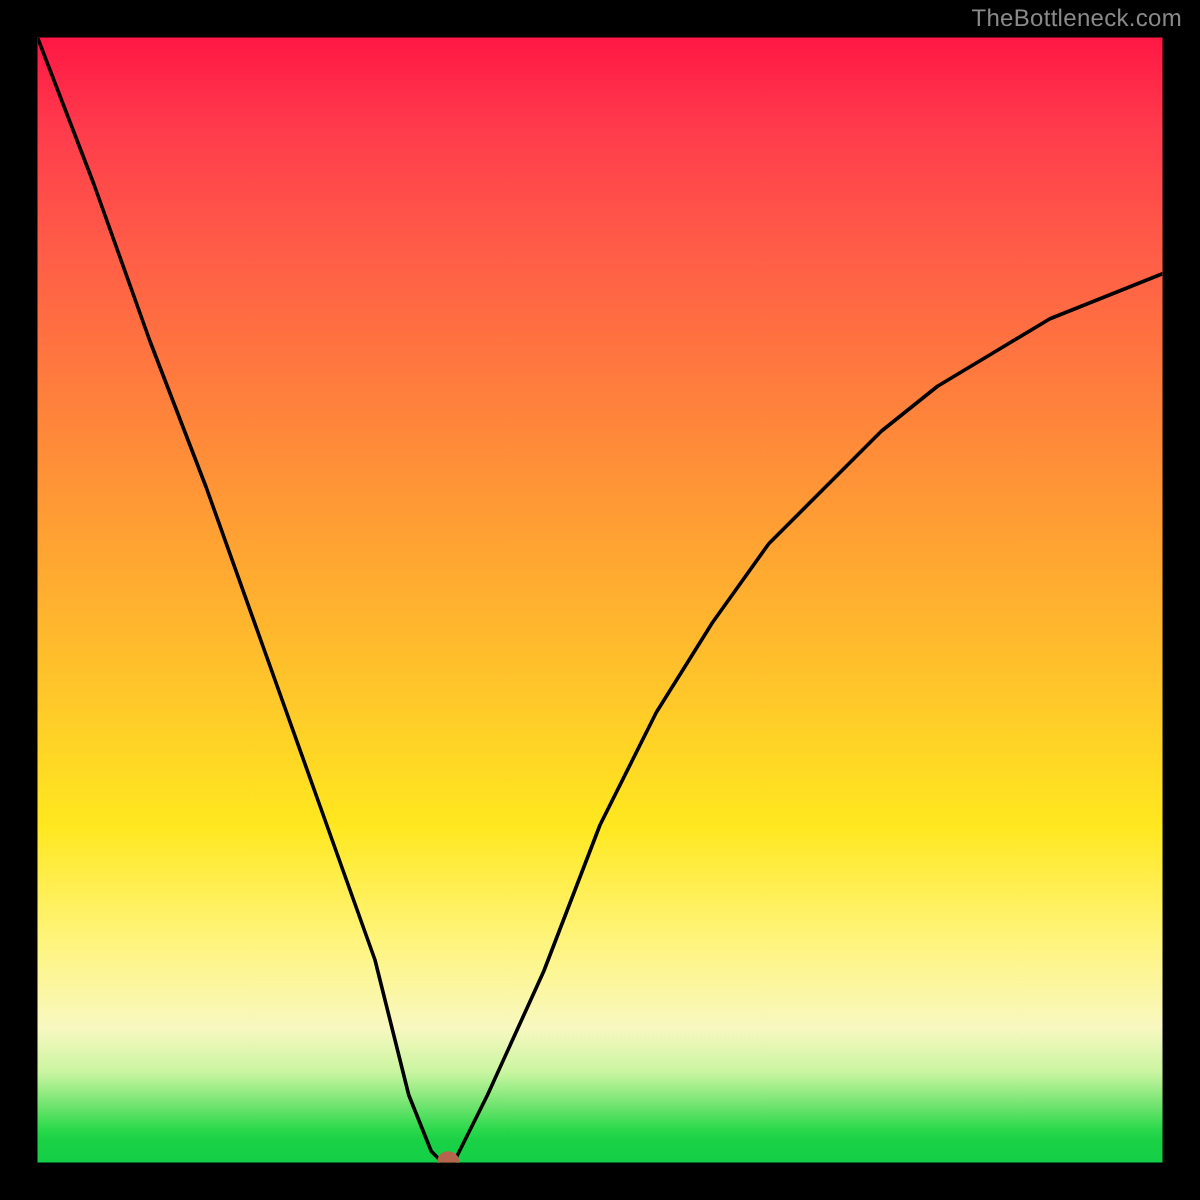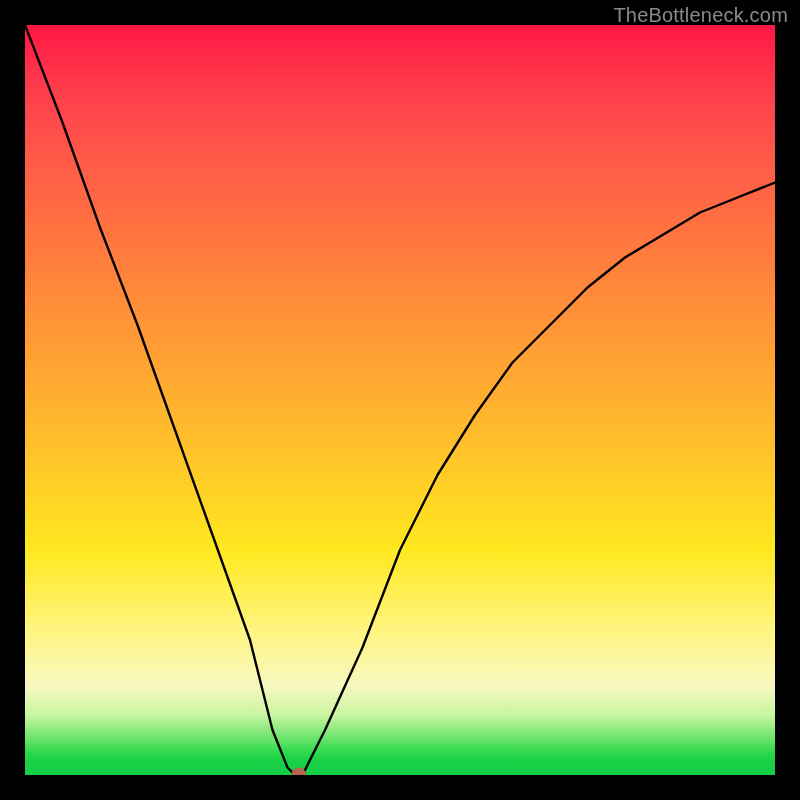--- a/index.html
+++ b/index.html
@@ -15,21 +15,21 @@
     position: relative;
     width: 800px;
     height: 800px;
     background: #000;
   }
   .watermark {
     position: absolute;
     top: 4px;
     right: 12px;
     color: #8a8a8a;
-    font-size: 20px;
+    font-size: 16px;
     font-weight: 400;
     letter-spacing: 0.2px;
     z-index: 3;
     user-select: none;
   }
   .plot {
     position: absolute;
     left: 25px;
     top: 25px;
     width: 750px;

